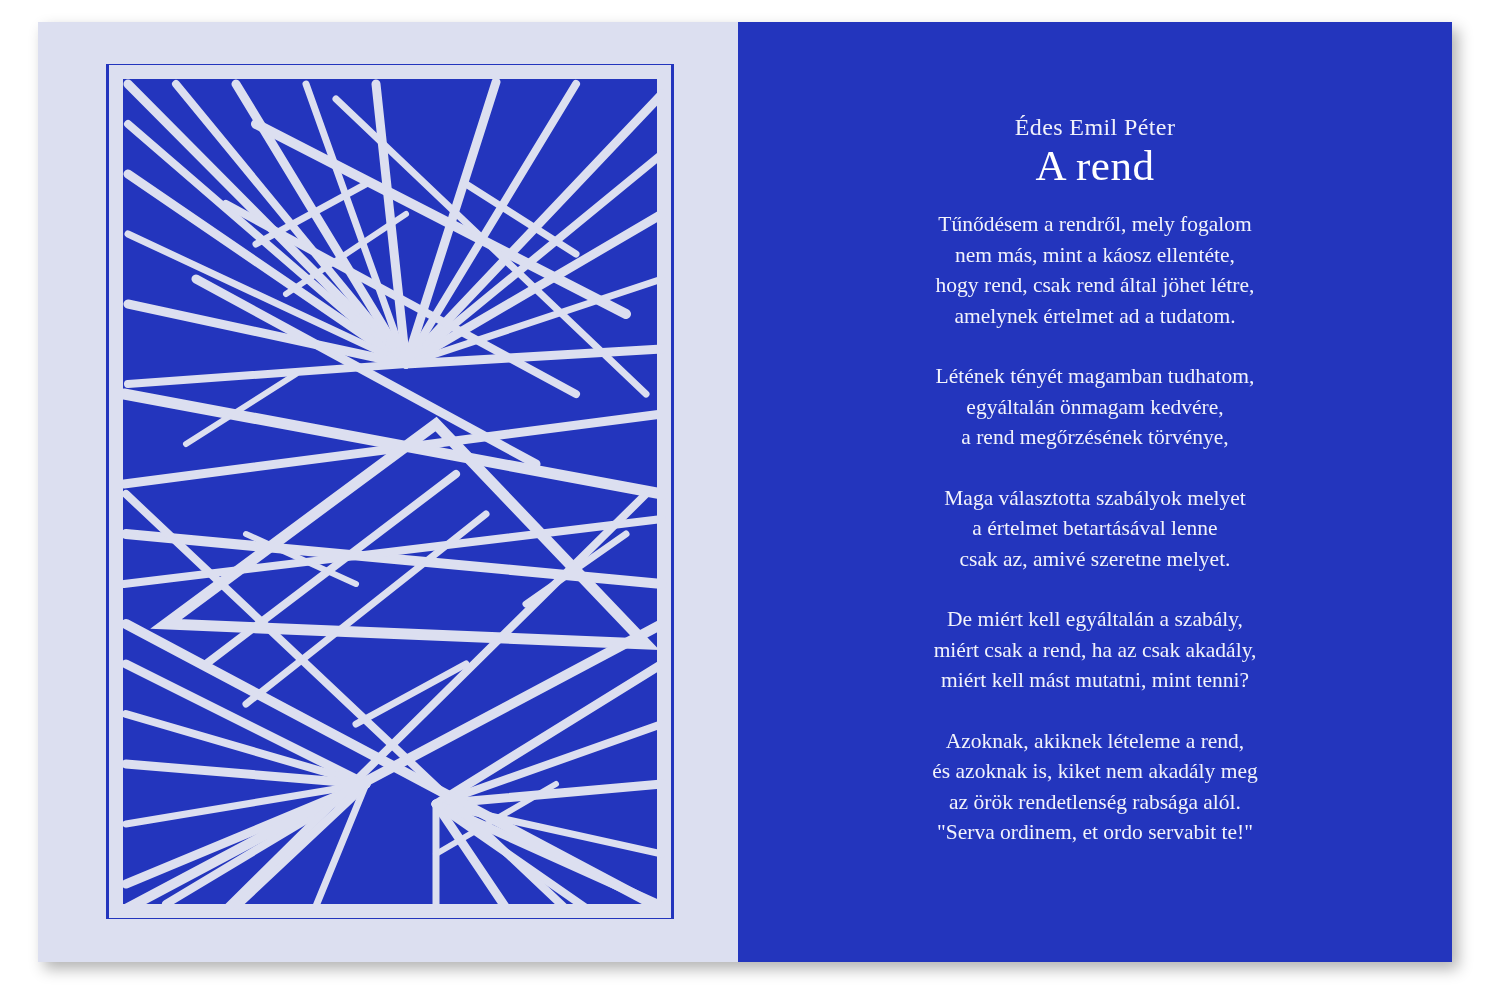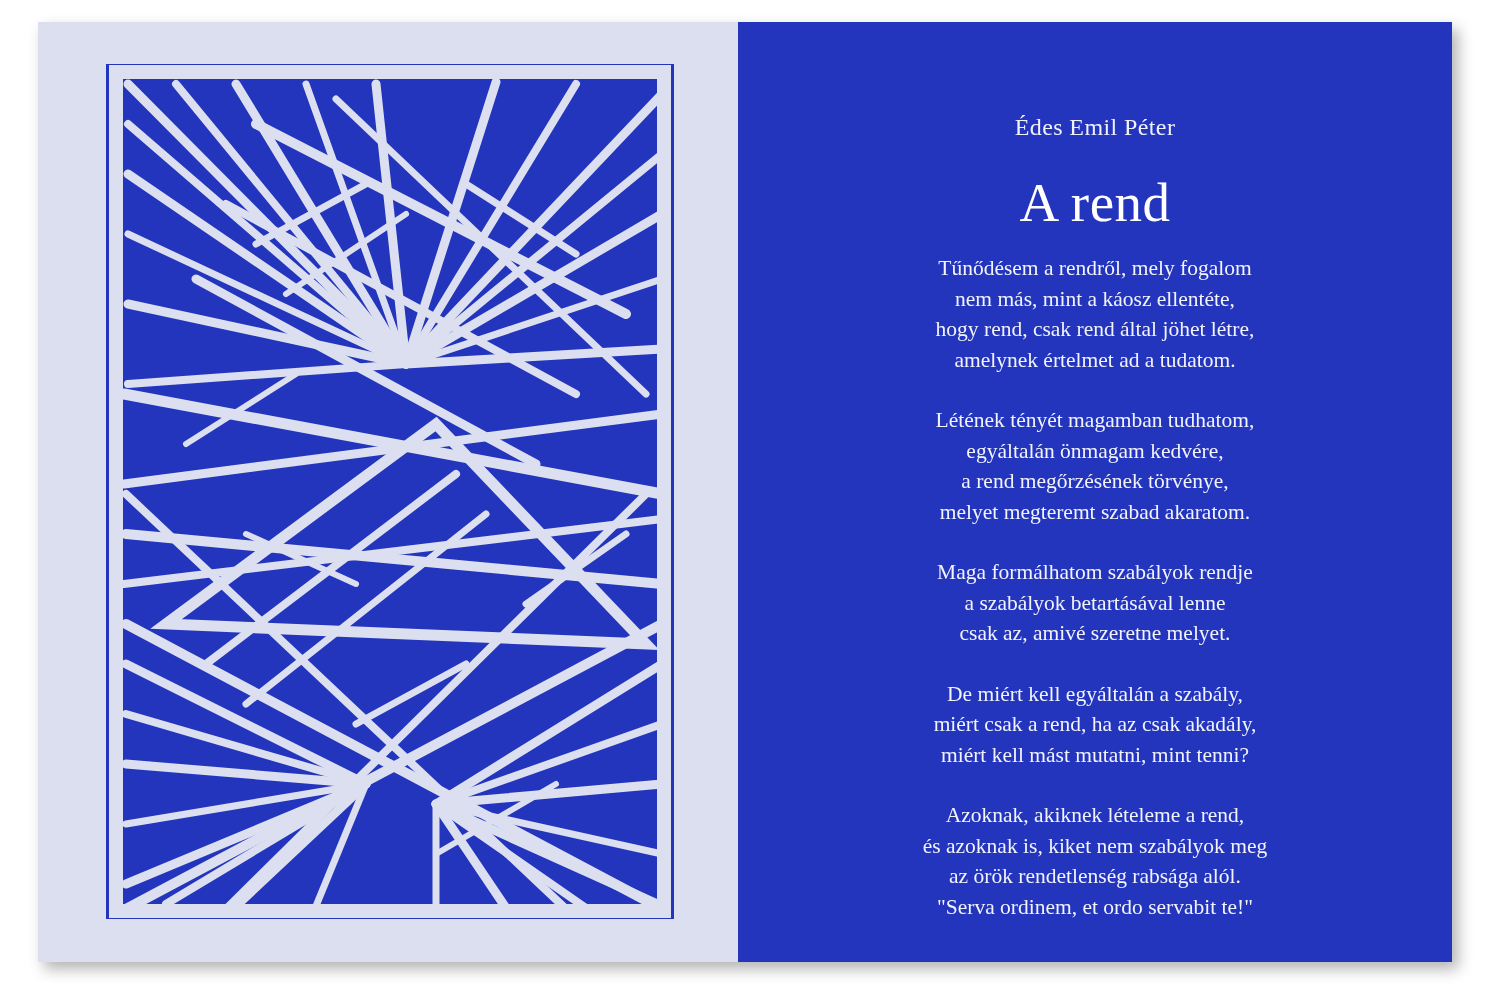--- a/index.html
+++ b/index.html
@@ -55,22 +55,21 @@
     color: #edeef8;
     text-align: center;
   }
   .author {
     margin-top: 92px;
     font-size: 24px;
     letter-spacing: 0.4px;
     color: #f0f1fa;
   }
   .poem-title {
-    margin-top: 30px;
-    font-size: 55px;
+    font-size: 43px;
     letter-spacing: 0.5px;
     color: #ffffff;
   }
   .poem {
     margin-top: 19px;
     font-size: 21.5px;
     line-height: 30.5px;
     color: #f2f3fb;
   }
   .stanza {
@@ -178,39 +177,38 @@
         <span class="line">Tűnődésem a rendről, mely fogalom</span>
         <span class="line">nem más, mint a káosz ellentéte,</span>
         <span class="line">hogy rend, csak rend által jöhet létre,</span>
         <span class="line">amelynek értelmet ad a tudatom.</span>
       </p>
 
       <p class="stanza">
         <span class="line">Létének tényét magamban tudhatom,</span>
         <span class="line">egyáltalán önmagam kedvére,</span>
         <span class="line">a rend megőrzésének törvénye,</span>
-        <span class="line">melyet megteremt szabad akaratom.</span>
-      </p>
-
-      <p class="stanza">
-        <span class="line">Maga formálhatom szabályok rendje</span>
-        <span class="line">a szabályok betartásával lenne</span>
+      </p>
+
+      <p class="stanza">
+        <span class="line">Maga választotta szabályok melyet</span>
+        <span class="line">a értelmet betartásával lenne</span>
         <span class="line">csak az, amivé szeretne melyet.</span>
       </p>
 
       <p class="stanza">
         <span class="line">De miért kell egyáltalán a szabály,</span>
         <span class="line">miért csak a rend, ha az csak akadály,</span>
         <span class="line">miért kell mást mutatni, mint tenni?</span>
       </p>
 
 
       <p class="stanza">
         <span class="line">Azoknak, akiknek lételeme a rend,</span>
-        <span class="line">és azoknak is, kiket nem szabályok meg</span>
+        <span class="line">és azoknak is, kiket nem akadály meg</span>
         <span class="line">az örök rendetlenség rabsága alól.</span>
         <span class="line">"Serva ordinem, et ordo servabit te!"</span>
       </p>
 
     </div>
   </div>
 
 </div>
 
 </body></html>

